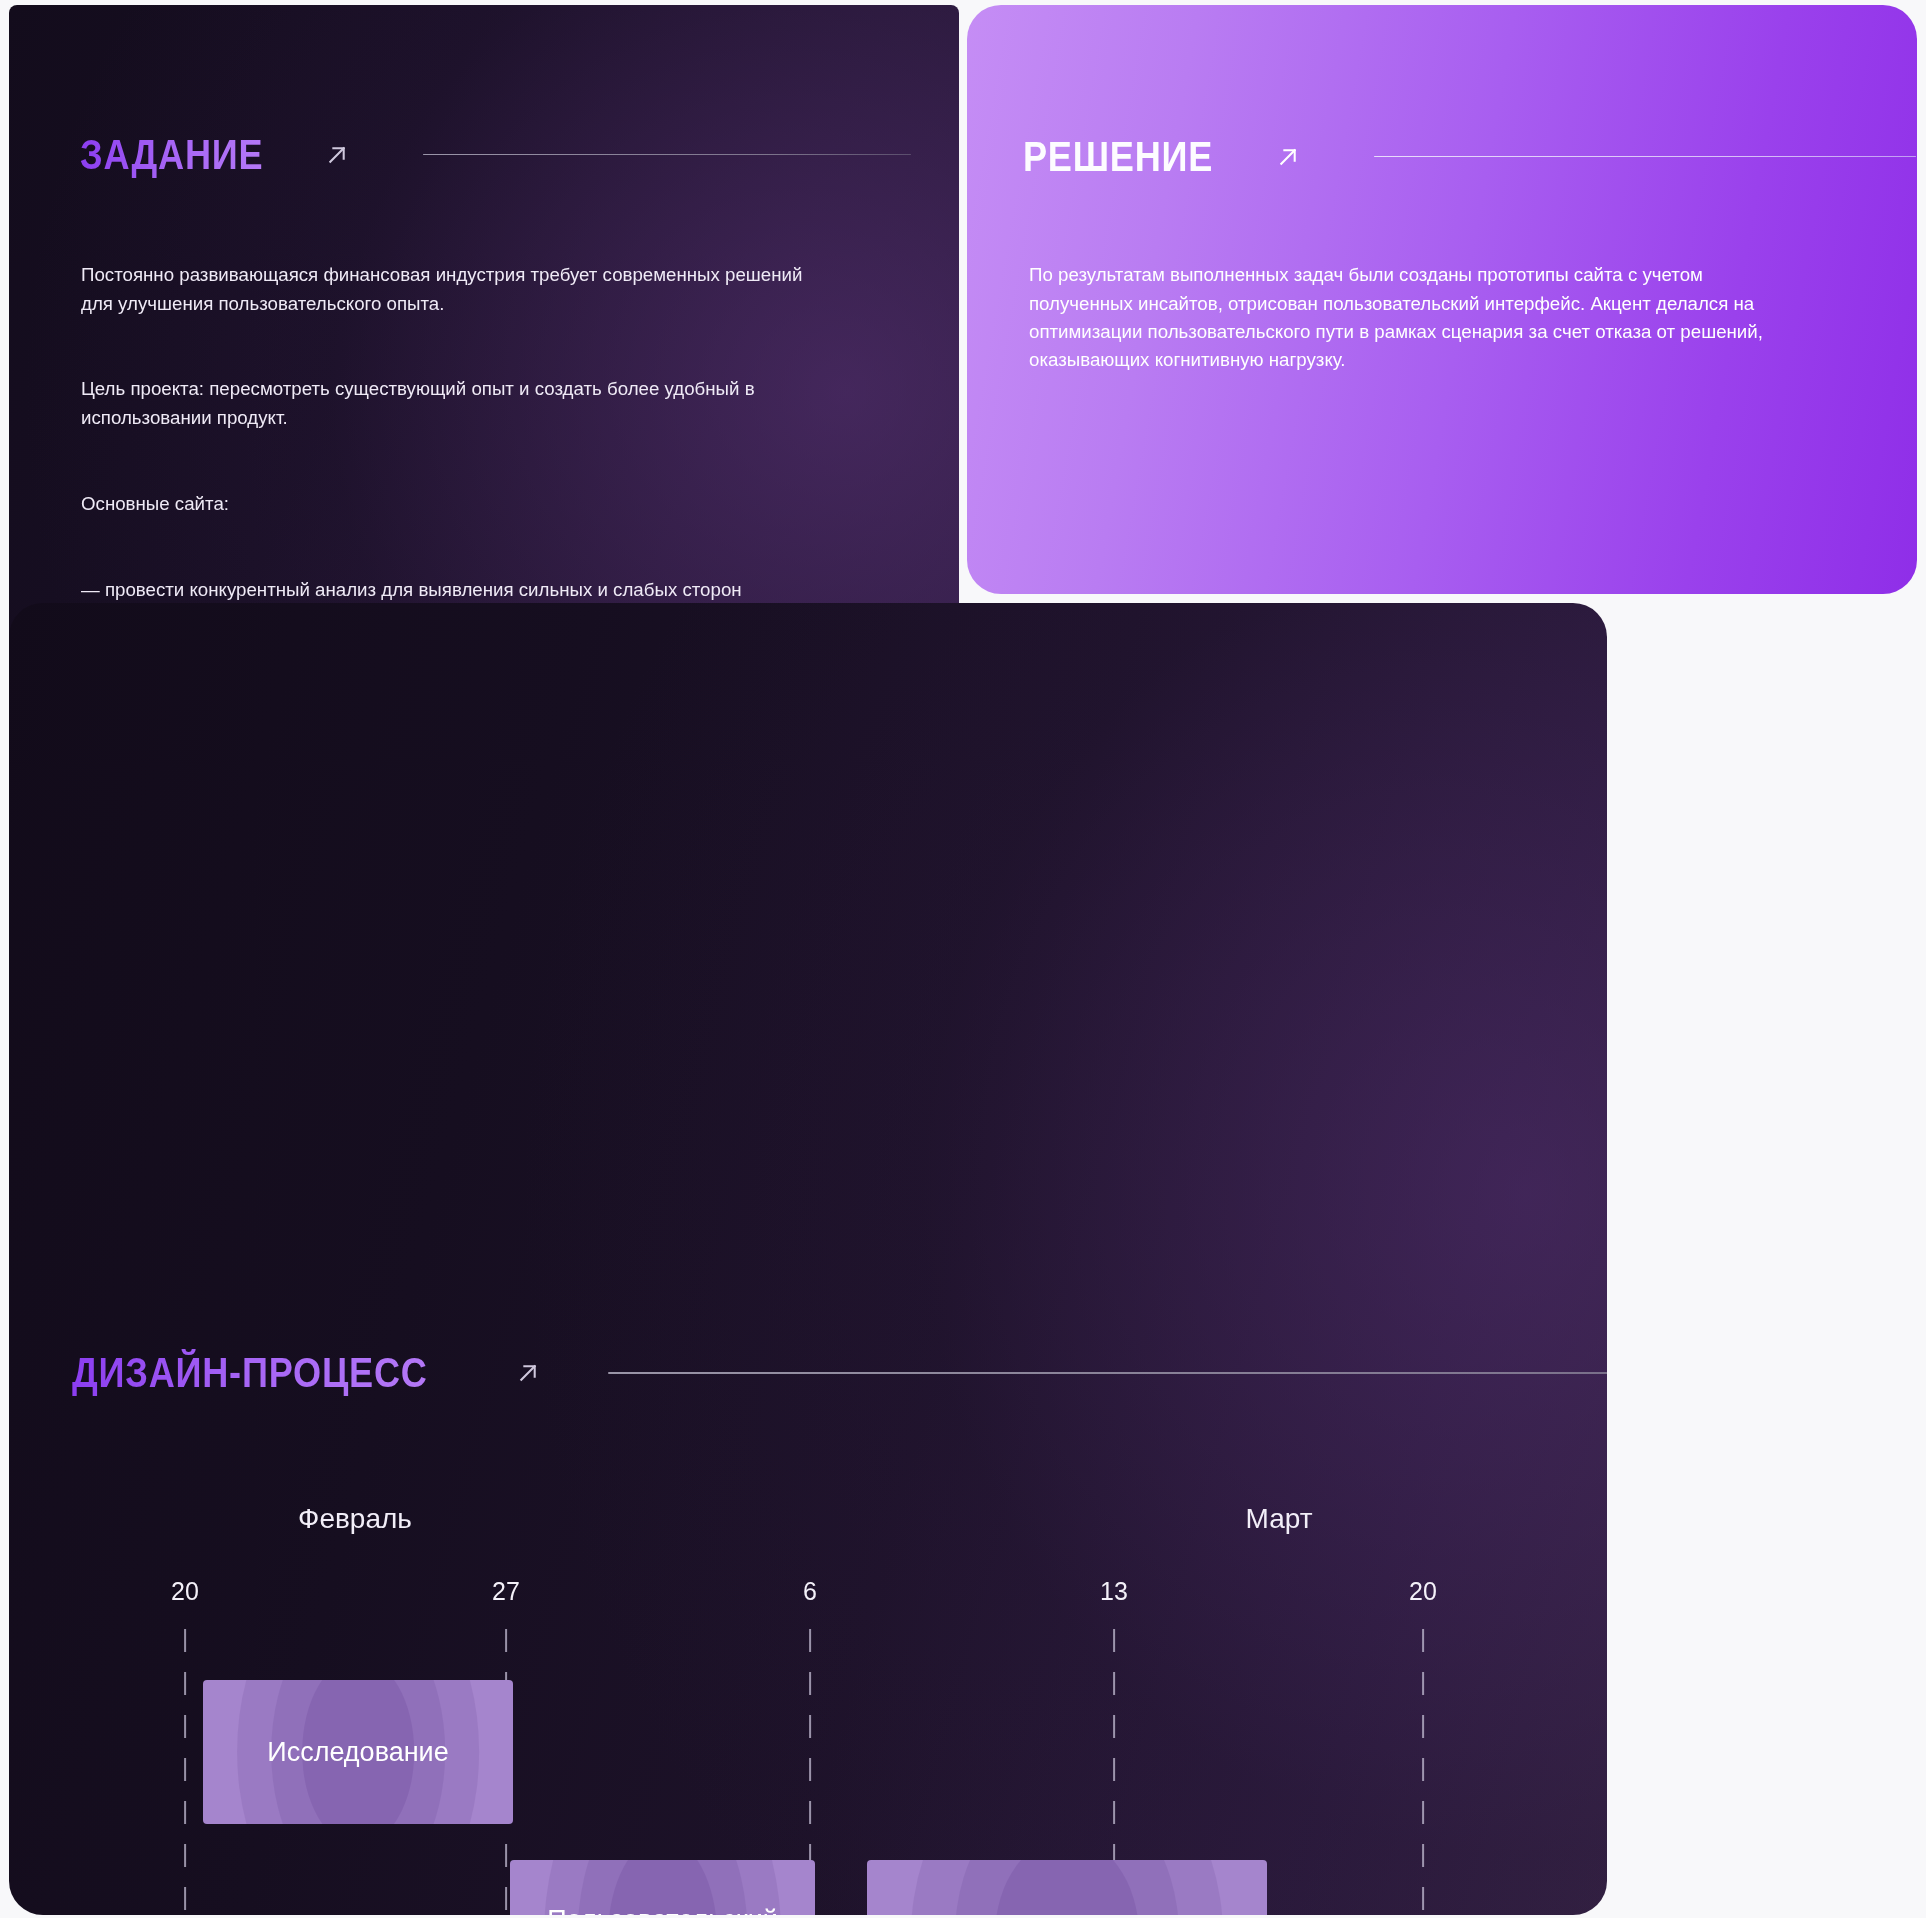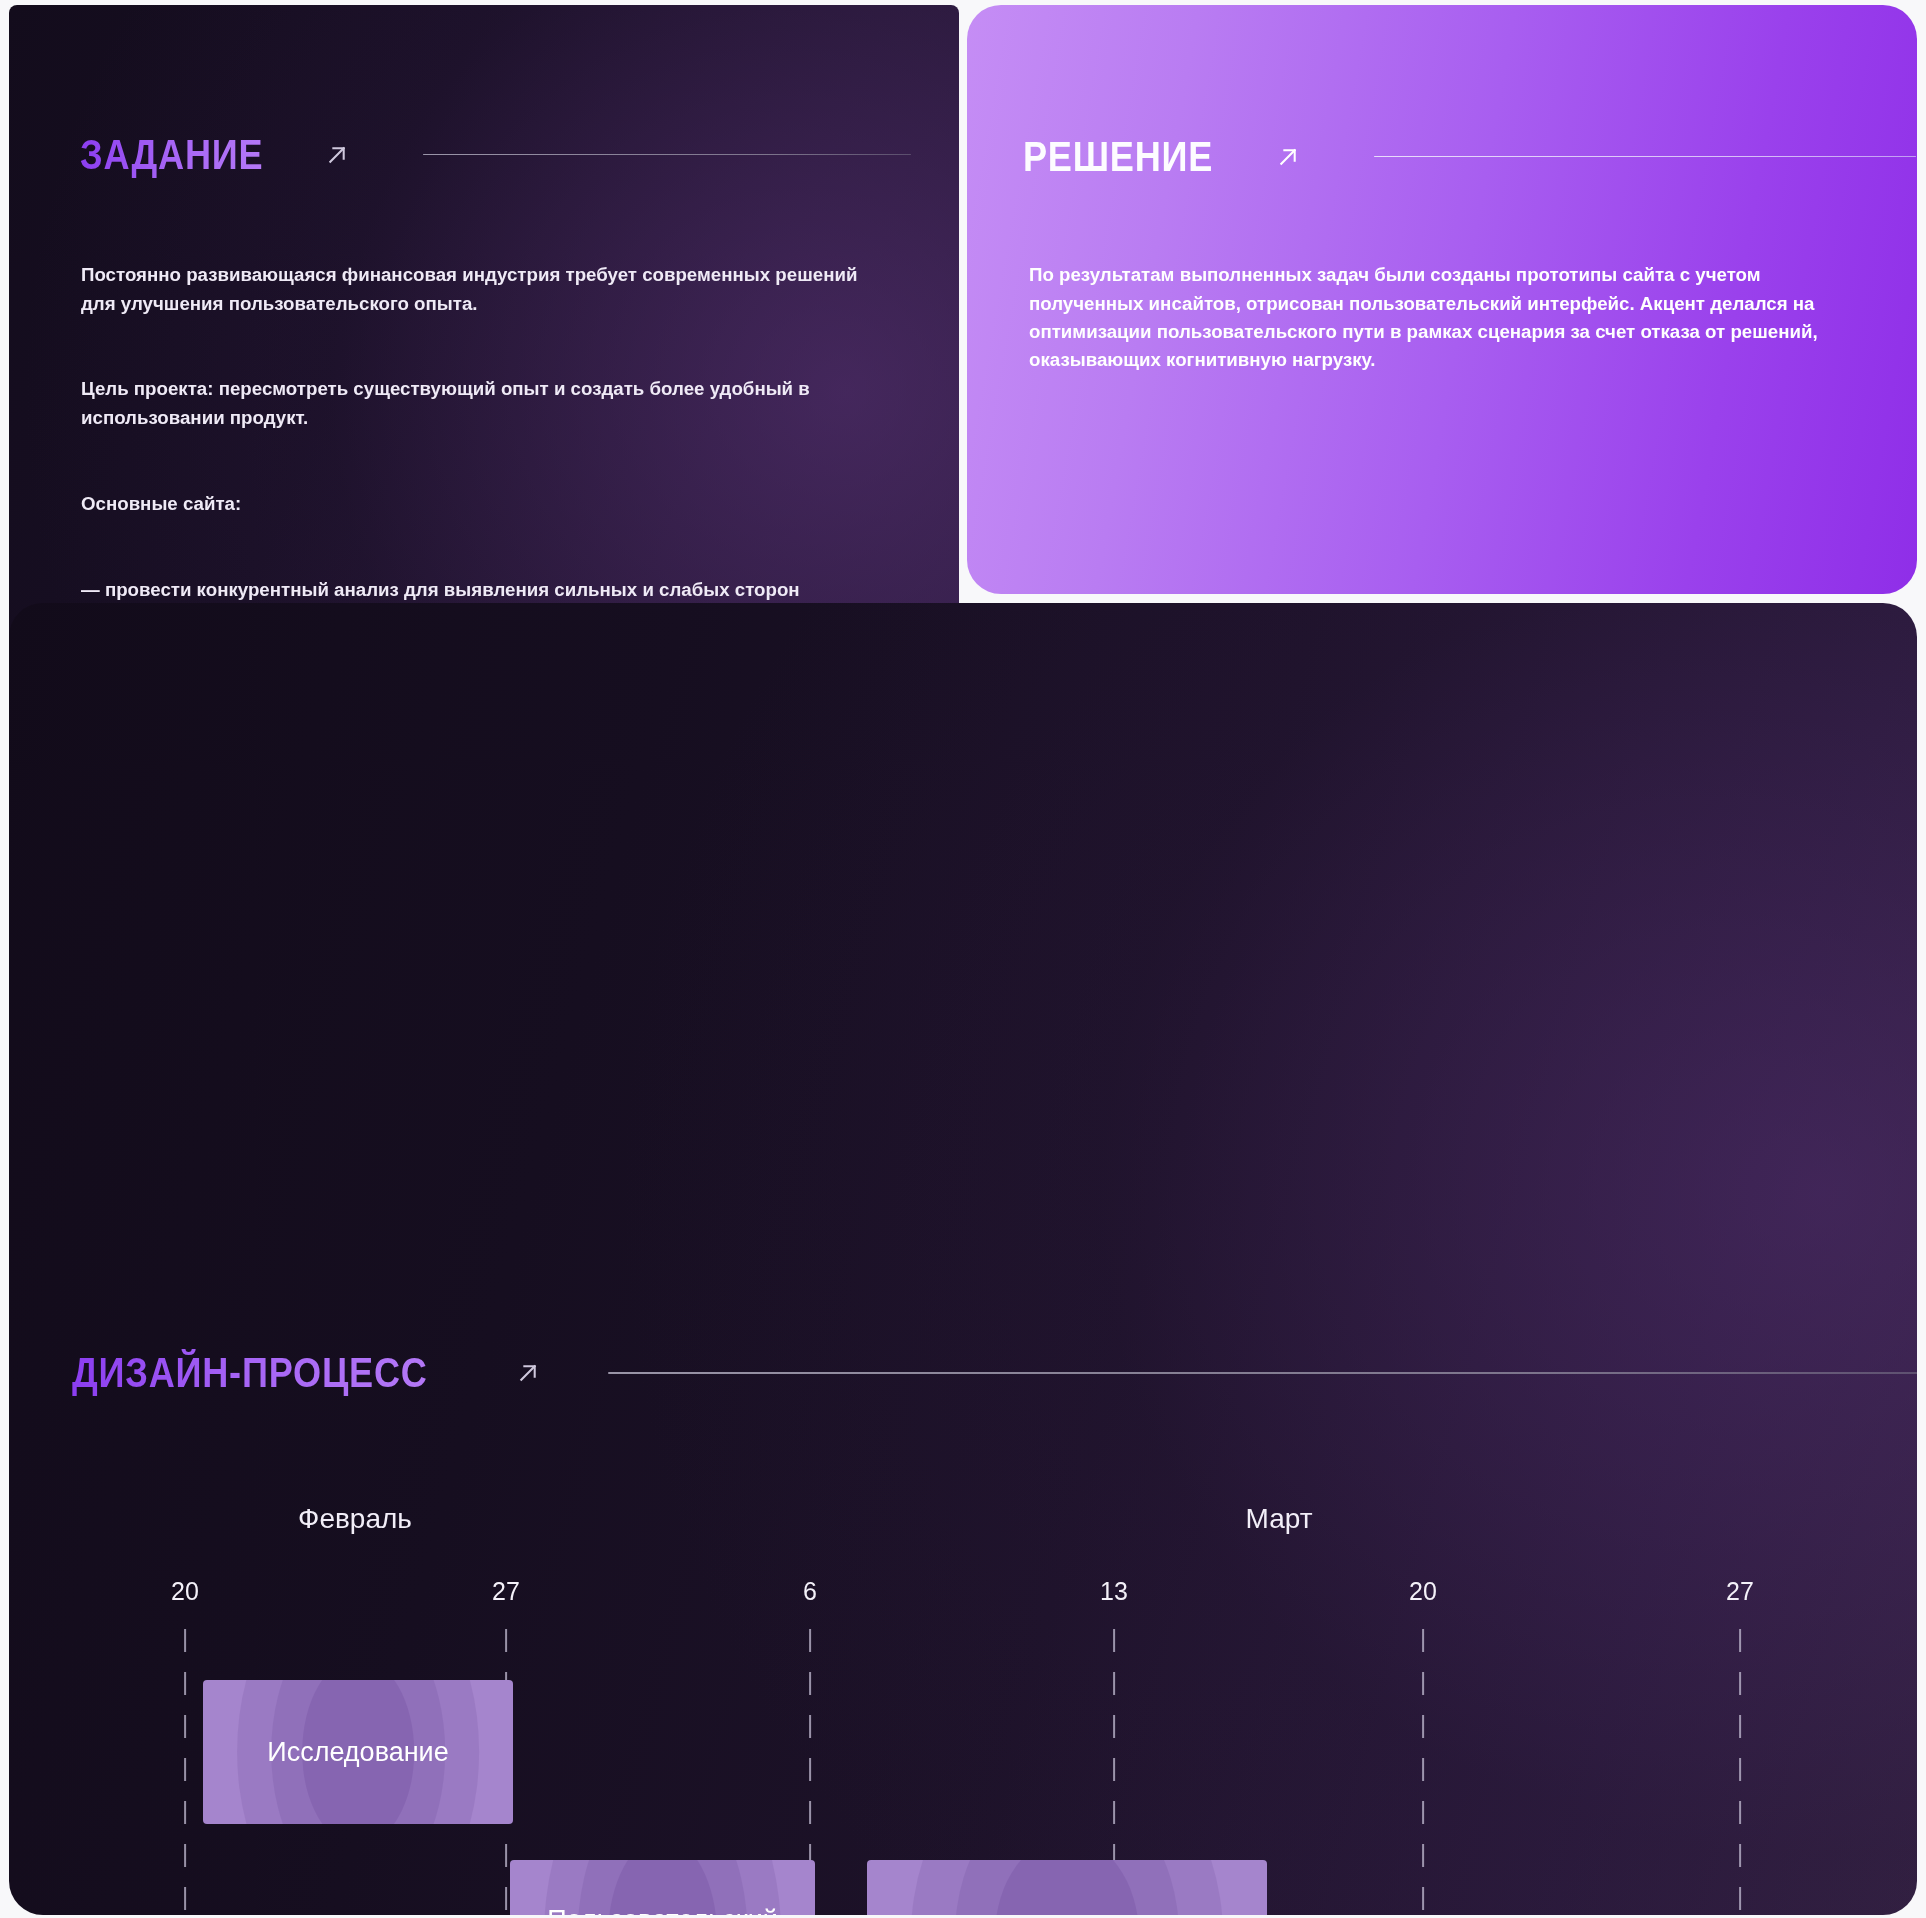--- a/index.html
+++ b/index.html
@@ -43,21 +43,21 @@
     left: 967px;
     top: 4.8px;
     width: 950px;
     height: 589px;
     background: linear-gradient(100deg, #c58df5 0%, #b97cf2 22%, #a85ef0 52%, #9a41ec 78%, #8f2ee8 100%);
   }
 
   .card-process {
     left: 9px;
     top: 603px;
-    width: 1908px;
+    width: 1598px;
     height: 1312px;
     background:
       radial-gradient(90% 120% at 95% 45%, rgba(86,48,116,0.50) 0%, rgba(44,25,62,0.22) 42%, rgba(18,11,28,0) 70%),
       linear-gradient(105deg, #120b1a 0%, #160e20 30%, #1d1229 58%, #2a1a3b 84%, #332142 100%);
   }
 
   
   .sec-head {
     position: absolute;
     display: flex;
@@ -97,21 +97,21 @@
 
   
   .body-text {
     position: absolute;
     font-family: "Liberation Sans", sans-serif;
     white-space: pre-line;
   }
   .body-text.on-dark { color: #efeaf6; }
   .body-text.on-purple { color: #ffffff; }
 
-  .para { margin: 0; font-weight: bold; }
+  .para { margin: 0; }
   .para + .para { margin-top: 1.55em; }
 
   
   .timeline {
     position: absolute;
     left: 0;
     top: 0;
     width: 1908px;
     height: 1312px;
   }

